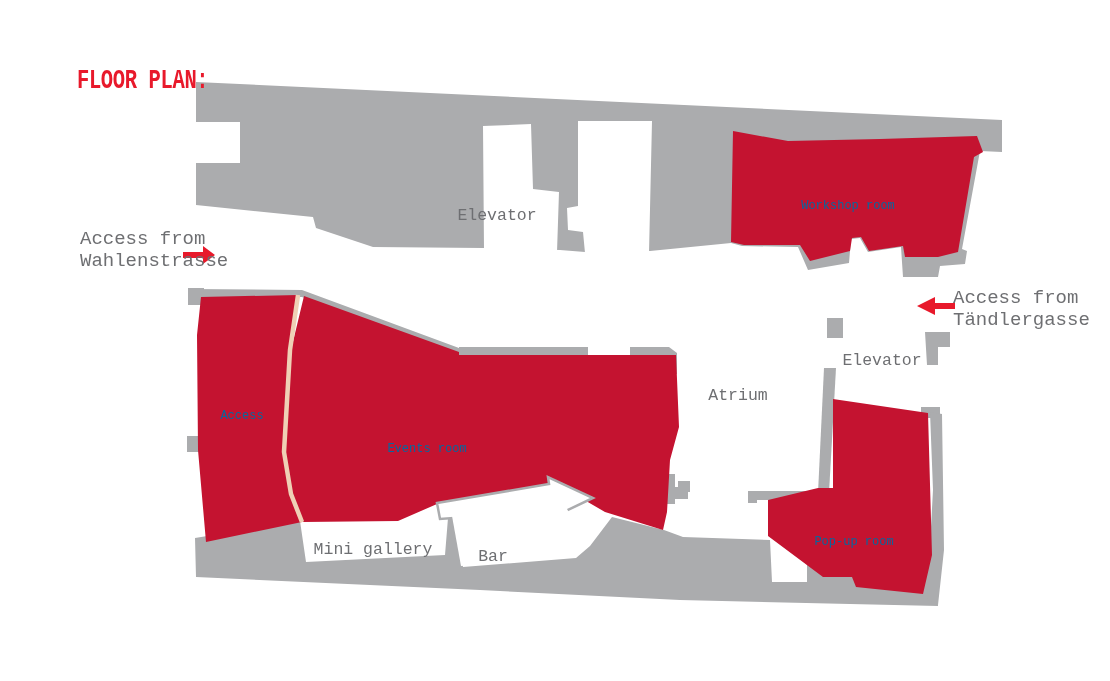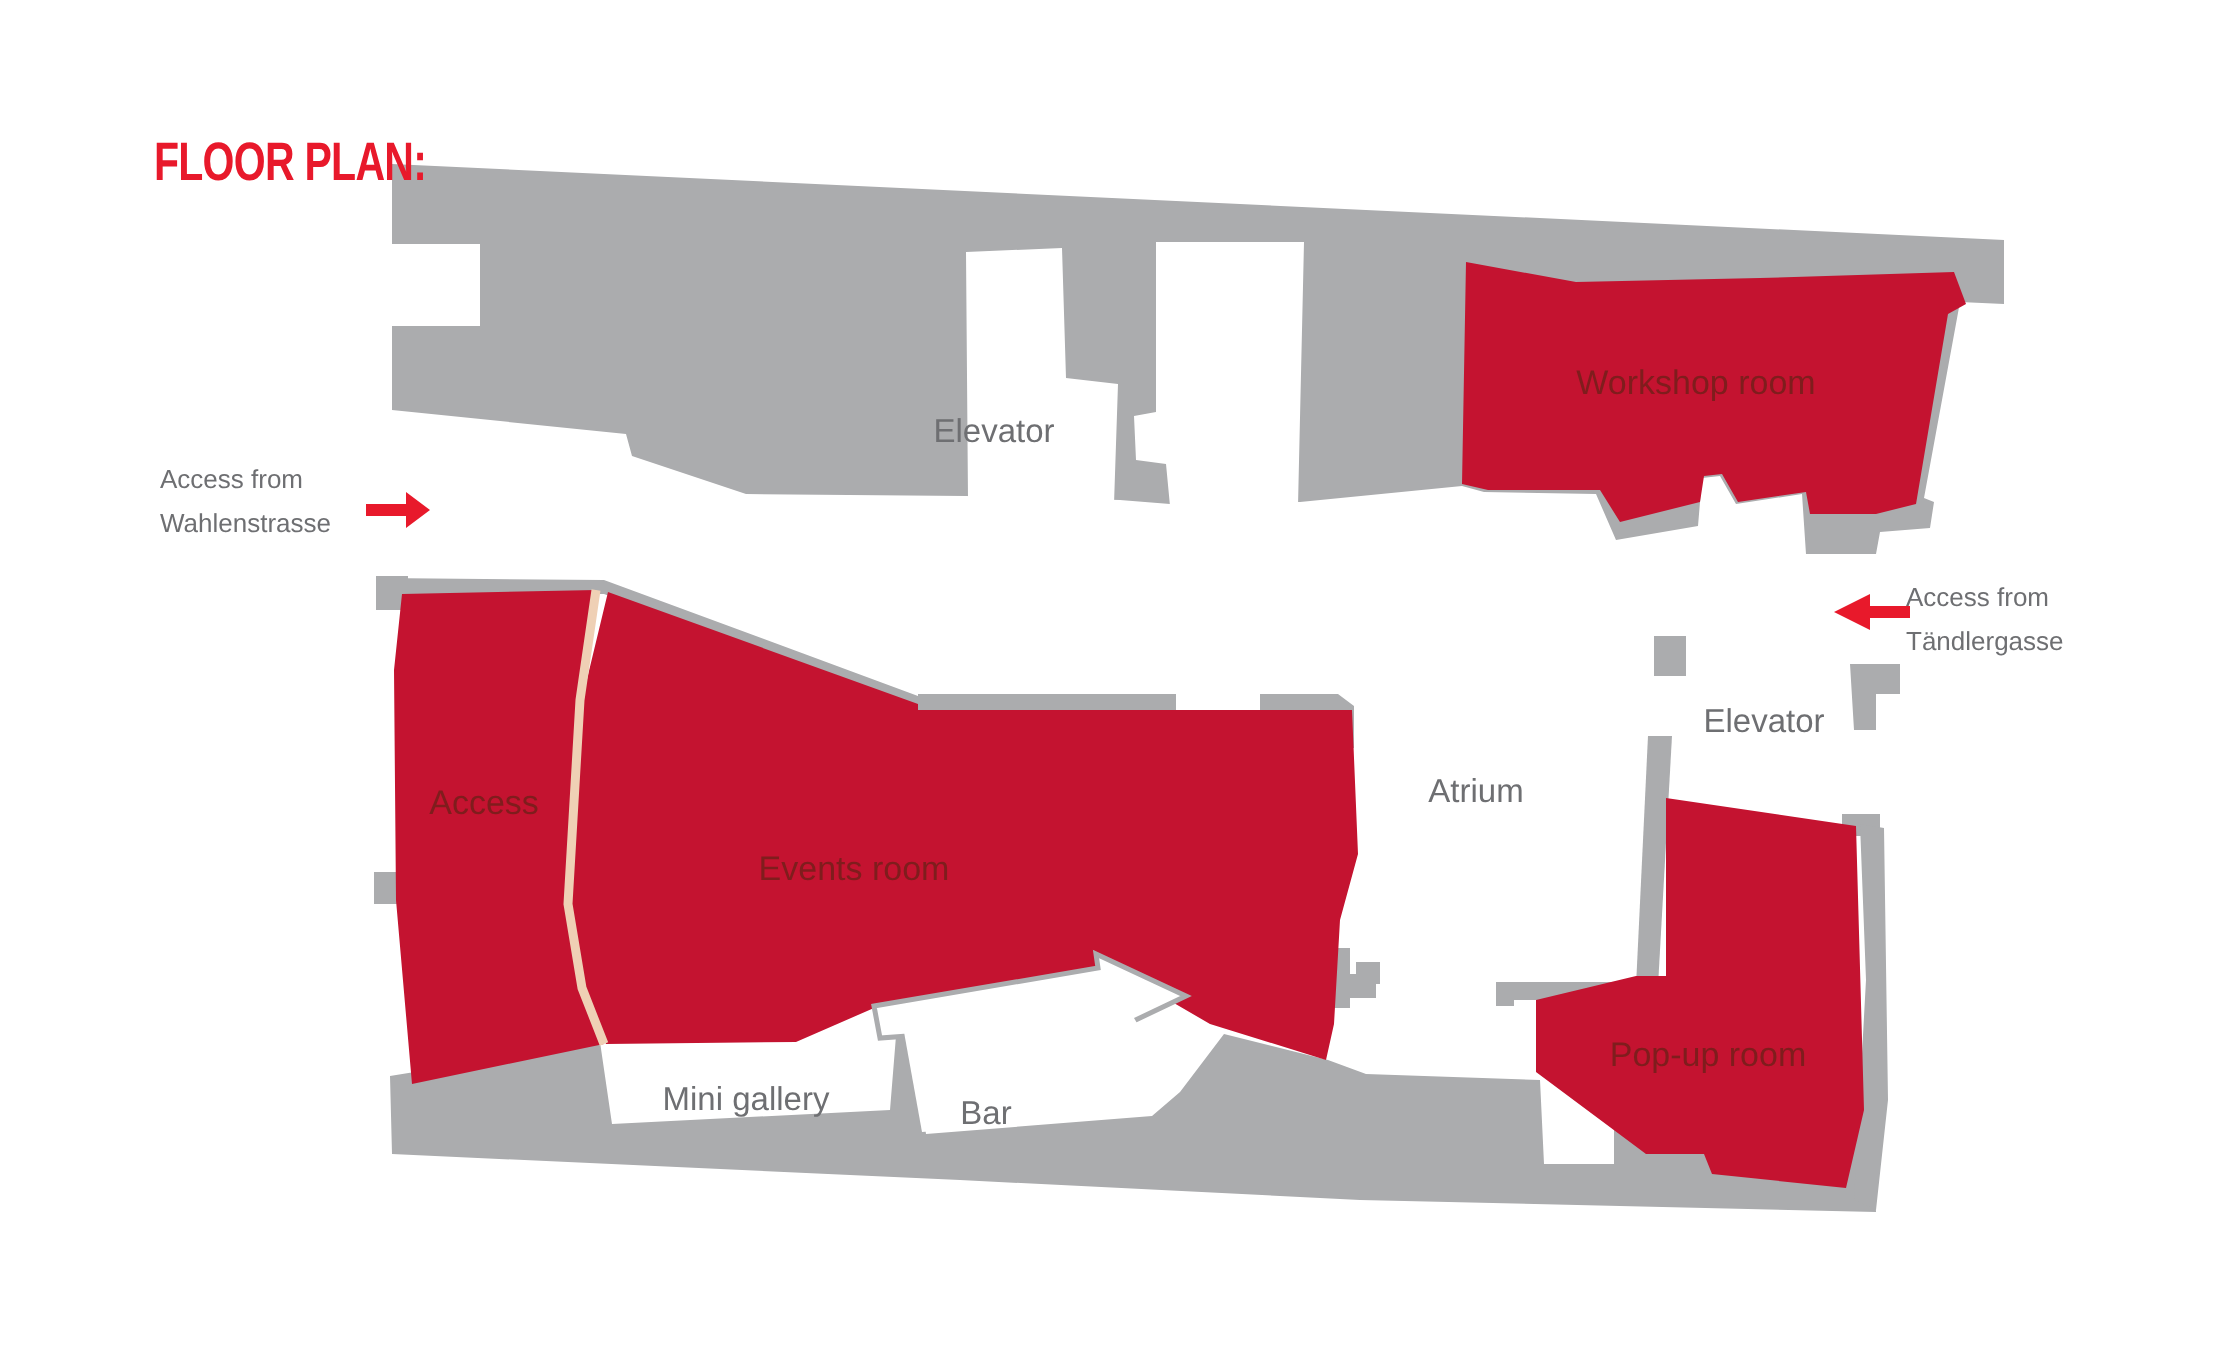--- a/index.html
+++ b/index.html
@@ -1,35 +1,35 @@
 <!DOCTYPE html>
 <html style="--accent_red: #E8192B; --room_red: #C41330; --building_gray: #ABACAE; --text_gray: #6E6F72; --divider_beige: #EFD0B5; --white: #FFFFFF;"><head>
 <meta charset="utf-8">
 <style>
   html,body{margin:0;padding:0;background:#fff;}
   .stage-wrap{
     position:relative;width:1110px;height:681px;overflow:hidden;
-    background:#fff;font-family:Liberation Sans, sans-serif;
+    background:#fff;font-family:Liberation Mono, monospace;
   }
   svg{position:absolute;left:0;top:0;}
   .page-title{
     position:absolute;left:77px;top:66px;
     font-size:27px;font-weight:bold;letter-spacing:-0.5px;
     color:var(--accent_red);
     transform:scaleX(0.76);transform-origin:left top;
     white-space:nowrap;
   }
   .lbl{
     position:absolute;transform:translate(-50%,-50%);
     font-size:16.5px;line-height:20px;color:var(--text_gray);
     text-align:center;white-space:pre-line;
   }
-  .lbl.on-red{color:#7f1d1d;font-size:17px;}
+  .lbl.on-red{color:#0369a1;font-size:12px;margin-top:14px;}
   .access-lbl{
-    position:absolute;font-size:13px;line-height:21.5px;
+    position:absolute;font-size:19px;line-height:21.5px;
     color:var(--text_gray);text-align:left;white-space:pre-line;
   }
 </style>
 </head>
 <body>
 
 <div class="stage-wrap">
 
   <svg width="1110" height="681" viewBox="0 0 1110 681">
 

